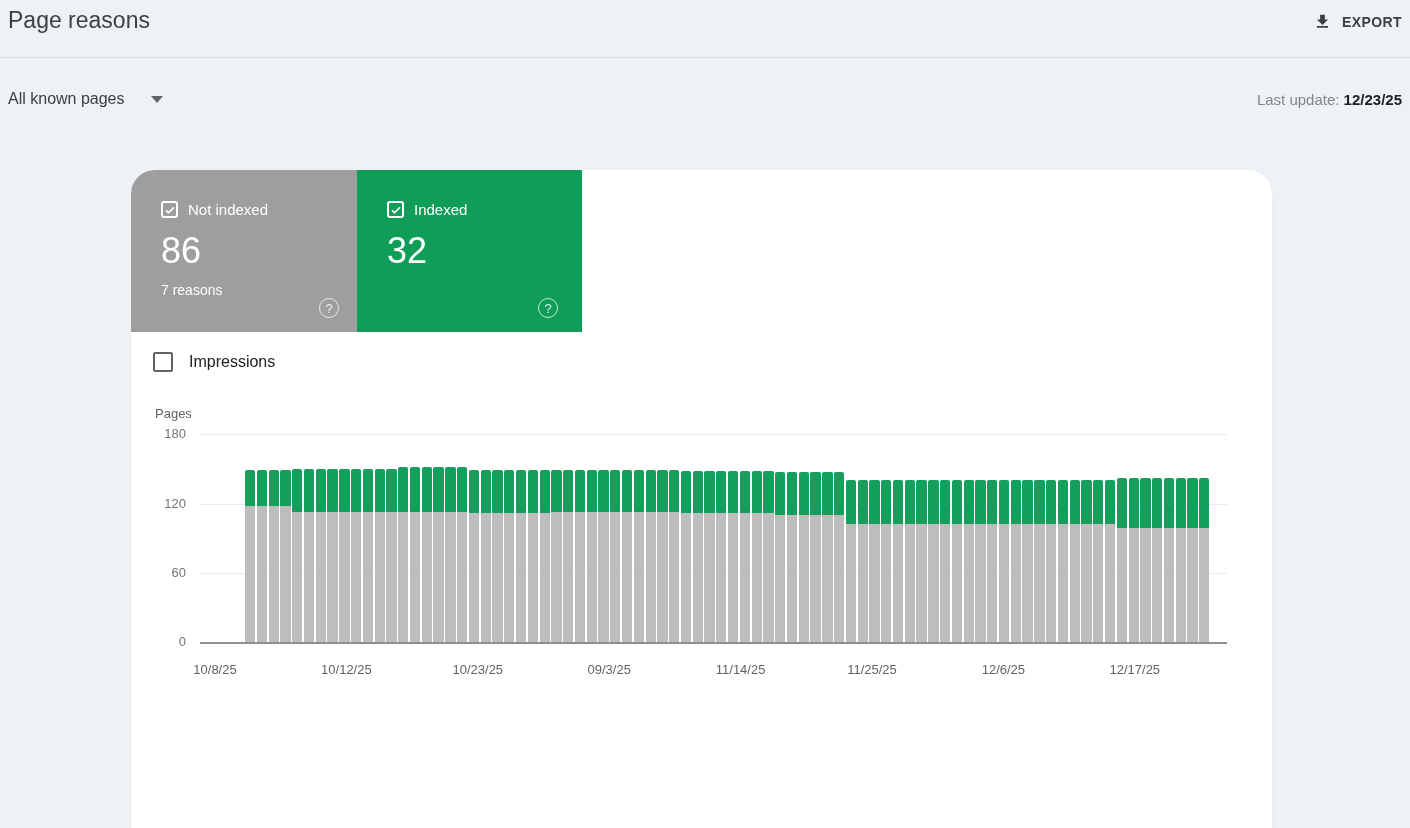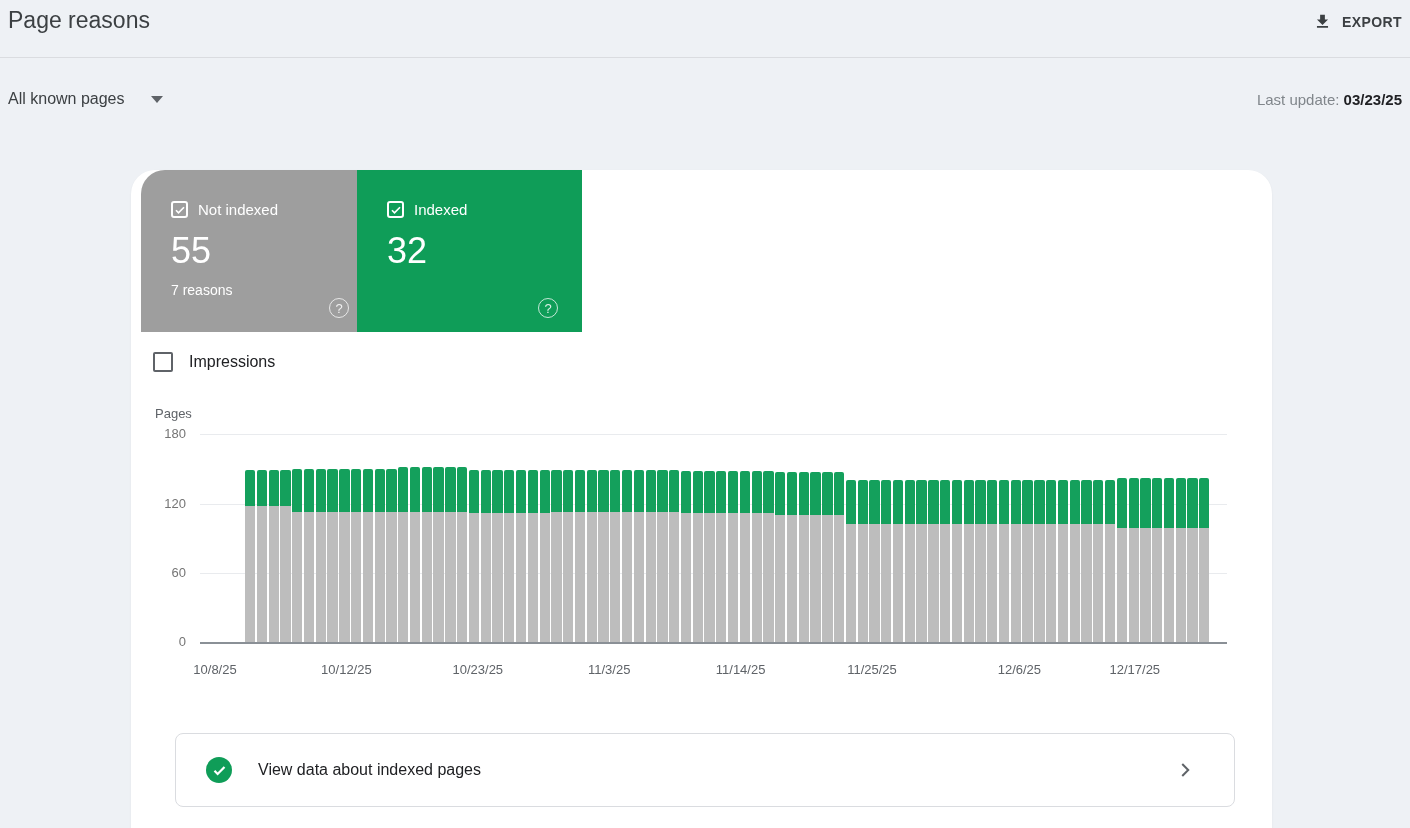--- a/index.html
+++ b/index.html
@@ -20,21 +20,21 @@
                 border-top:7px solid #5f6368; }
   .last-update { position:absolute; right:8px; top:91px; font-size:15px; color:#80868b; }
   .last-update b { color:#202124; font-weight:700; }
 
   
   .card { position:absolute; left:131px; top:170px; width:1141px; height:700px; background:#ffffff;
           border-radius:24px 24px 0 0; box-shadow:0 1px 2px rgba(60,64,67,.08); }
 
   
   .tab { position:absolute; top:0; height:162px; color:#fff; cursor:pointer; }
-  .tab-notindexed { left:10px; width:232px; border-top-left-radius:24px; }
+  .tab-notindexed { left:0; width:232px; border-top-left-radius:24px; }
   .tab-indexed { left:226px; width:225px; }
   .tab-head { position:absolute; left:30px; top:31px; display:flex; align-items:center; gap:10px; font-size:15px; }
   .tab-check { width:17px; height:17px; border:2px solid #fff; border-radius:3px; display:flex;
                align-items:center; justify-content:center; }
   .tab-value { position:absolute; left:30px; top:60px; font-size:36px; font-weight:400; }
   .tab-reasons { position:absolute; left:30px; top:112px; font-size:14px; }
   .help-icon { position:absolute; right:24px; bottom:14px; width:20px; height:20px; border-radius:50%;
                border:1.5px solid rgba(255,255,255,.75); color:rgba(255,255,255,.85); font-size:13px;
                display:flex; align-items:center; justify-content:center; cursor:pointer; }
 
@@ -76,34 +76,34 @@
         </svg>
     </span>
     <span>EXPORT</span>
   </div>
   <div class="header-divider"></div>
 
   <div class="filter-row">
     <span>All known pages</span>
     <span class="caret-down"></span>
   </div>
-  <div class="last-update"><span>Last update: </span><b>03/23/25</b></div>
+  <div class="last-update"><span>Last update: </span><b>12/23/25</b></div>
 
   <div class="card">
 
     <div class="tab tab-notindexed" style="background:#9e9e9e;">
       <div class="tab-head">
         <span class="tab-check">
           <svg width="12" height="12" viewBox="0 0 24 24" fill="none" stroke="#fff" stroke-width="3.4">
               <path d="M4 12.5l5 5L20 6.5"></path>
             </svg>
         </span>
         <span>Not indexed</span>
       </div>
-      <div class="tab-value">55</div>
+      <div class="tab-value">86</div>
       <div class="tab-reasons">7 reasons</div>
       <div class="help-icon">?</div>
     </div>
 
     <div class="tab tab-indexed" style="background:#0f9d58;">
       <div class="tab-head">
         <span class="tab-check">
           <svg width="12" height="12" viewBox="0 0 24 24" fill="none" stroke="#fff" stroke-width="3.4">
               <path d="M4 12.5l5 5L20 6.5"></path>
             </svg>
@@ -453,35 +453,22 @@
           <div class="seg-indexed" style="height: 49.6172px; background: rgb(20, 160, 92);"></div>
           <div class="seg-notindexed" style="height: 114.235px; background: rgb(189, 189, 189);"></div>
         </div>
         <div class="bar" title="12/23/25 — Indexed: 43, Not indexed: 99" style="left: 1068.18px; top: 308.148px; height: 163.852px;">
           <div class="seg-indexed" style="height: 49.6172px; background: rgb(20, 160, 92);"></div>
           <div class="seg-notindexed" style="height: 114.235px; background: rgb(189, 189, 189);"></div>
         </div>
         <div class="x-tick" style="left: 84px;">10/8/25</div>
         <div class="x-tick" style="left: 215.4px;">10/12/25</div>
         <div class="x-tick" style="left: 346.8px;">10/23/25</div>
-        <div class="x-tick" style="left: 478.2px;">11/3/25</div>
+        <div class="x-tick" style="left: 478.2px;">09/3/25</div>
         <div class="x-tick" style="left: 609.6px;">11/14/25</div>
         <div class="x-tick" style="left: 741px;">11/25/25</div>
-        <div class="x-tick" style="left: 872.4px; margin-left: 16px;">12/6/25</div>
+        <div class="x-tick" style="left: 872.4px;">12/6/25</div>
         <div class="x-tick" style="left: 1003.8px;">12/17/25</div>
       </div>
 
-    <div class="view-data-row">
-      <span class="check-circle">
-        <svg width="15" height="15" viewBox="0 0 24 24" fill="none" stroke="#fff" stroke-width="3.6">
-            <path d="M4 12.5l5 5L20 6.5"></path>
-          </svg>
-      </span>
-      <span class="view-data-label">View data about indexed pages</span>
-      <span class="chevron-wrap">
-        <svg width="22" height="22" viewBox="0 0 24 24" fill="none" stroke="#5f6368" stroke-width="2.2">
-            <path d="M9 5.5l6.5 6.5L9 18.5"></path>
-          </svg>
-      </span>
-    </div>
 
   </div>
 </div>
 
 </body></html>

